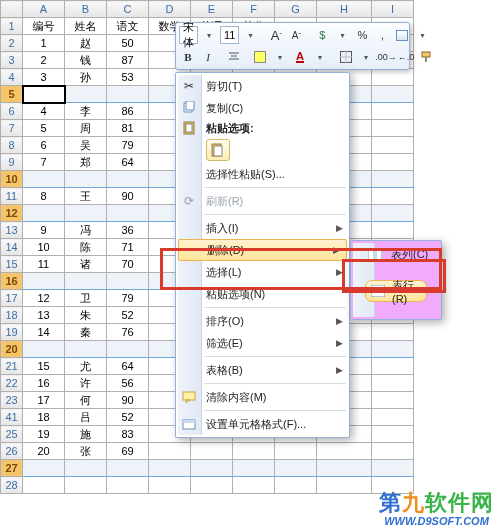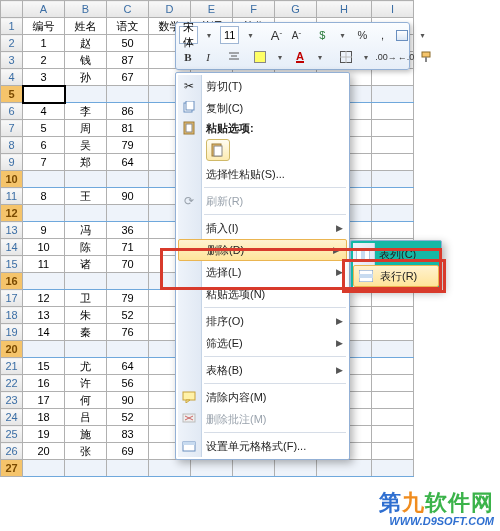--- a/index.html
+++ b/index.html
@@ -111,41 +111,41 @@
   
   .redbox {
     position:absolute; border:3px solid #d83a2b;
     z-index:20; pointer-events:none;
   }
 
   
   .submenu {
     position:absolute; top:240px; left:350px;
     width:92px;
-    background:#14b8a6; border:1px solid #93b0d5; border-radius:2px;
+    background:#f0abfc; border:1px solid #93b0d5; border-radius:2px;
     box-shadow: 3px 3px 8px rgba(0,0,0,0.3);
-    z-index:10; padding:2px 0;
+    z-index:10; padding:2px 12px;
   }
   .submenu .gutter { position:absolute; top:2px; bottom:2px; left:2px; width:22px; background:linear-gradient(90deg,#eef3fa,#e1e9f4); border-right:1px solid #c5d4e6;}
   .sub-item {
     position:relative; height:22px; display:flex; align-items:center;
     padding-left:28px; color:#222; z-index:1;
   }
   .sub-item .ico { position:absolute; left:4px; width:16px; height:16px; display:flex; align-items:center; justify-content:center; font-size:11px; }
   .sub-item.hl {
     background:linear-gradient(#fff2cf,#ffe49a);
-    border:1px solid #eab551; border-radius:2px; margin:0 2px;
+    border:1px solid #eab551; border-radius:7px; margin:15px 2px;
     padding-left:26px;
   }
 
   
   .watermark {
     position:absolute; right:6px; bottom:4px;
     font-family: "Microsoft YaHei", sans-serif;
-    text-align:right; line-height:1.1;
+    text-align:center; line-height:1.1;
     z-index:30;
   }
   .wm-top { font-size:22px; font-weight:900; letter-spacing:1px;}
   .wm-top .c1{color:#2f6fd0;} .wm-top .c2{color:#f08c1e;} .wm-top .c3{color:#3bb34a;}
   .wm-url { font-size:11px; color:#2f6fd0; font-style:italic; font-weight:bold;}
   .underline { }
   svg { display:block; }
 </style>
 </head>
 <body>
@@ -199,21 +199,21 @@
         <td class="cell colE"></td>
         <td class="cell colF"></td>
         <td class="cell colG"></td>
         <td class="cell colH"></td>
         <td class="cell colI"></td>
       </tr>
       <tr>
         <th class="rowhdr">4</th>
         <td class="cell colA">3</td>
         <td class="cell colB">孙</td>
-        <td class="cell colC">67</td>
+        <td class="cell colC">53</td>
         <td class="cell colD"></td>
         <td class="cell colE"></td>
         <td class="cell colF"></td>
         <td class="cell colG"></td>
         <td class="cell colH"></td>
         <td class="cell colI"></td>
       </tr>
       <tr class="sel">
         <th class="rowhdr">5</th>
         <td class="cell colA active"></td>
@@ -436,21 +436,21 @@
         <td class="cell colB">何</td>
         <td class="cell colC">90</td>
         <td class="cell colD"></td>
         <td class="cell colE"></td>
         <td class="cell colF"></td>
         <td class="cell colG"></td>
         <td class="cell colH"></td>
         <td class="cell colI"></td>
       </tr>
       <tr>
-        <th class="rowhdr">24</th>
+        <th class="rowhdr">41</th>
         <td class="cell colA">18</td>
         <td class="cell colB">吕</td>
         <td class="cell colC">52</td>
         <td class="cell colD"></td>
         <td class="cell colE"></td>
         <td class="cell colF"></td>
         <td class="cell colG"></td>
         <td class="cell colH"></td>
         <td class="cell colI"></td>
       </tr>
@@ -473,20 +473,32 @@
         <td class="cell colC">69</td>
         <td class="cell colD"></td>
         <td class="cell colE"></td>
         <td class="cell colF"></td>
         <td class="cell colG"></td>
         <td class="cell colH"></td>
         <td class="cell colI"></td>
       </tr>
       <tr class="sel">
         <th class="rowhdr">27</th>
+        <td class="cell colA"></td>
+        <td class="cell colB"></td>
+        <td class="cell colC"></td>
+        <td class="cell colD"></td>
+        <td class="cell colE"></td>
+        <td class="cell colF"></td>
+        <td class="cell colG"></td>
+        <td class="cell colH"></td>
+        <td class="cell colI"></td>
+      </tr>
+      <tr>
+        <th class="rowhdr">28</th>
         <td class="cell colA"></td>
         <td class="cell colB"></td>
         <td class="cell colC"></td>
         <td class="cell colD"></td>
         <td class="cell colE"></td>
         <td class="cell colF"></td>
         <td class="cell colG"></td>
         <td class="cell colH"></td>
         <td class="cell colI"></td>
       </tr>
@@ -636,30 +648,20 @@
   <div class="ctx-sep"></div>
   <div class="ctx-item">
     <span class="ico">
       <svg width="14" height="12">
           <rect x="1" y="1" width="12" height="8" fill="#fff2a8" stroke="#c8a23a"></rect>
           <polygon points="4,9 4,12 8,9" fill="#fff2a8" stroke="#c8a23a"></polygon>
         </svg>
     </span>
     <span>清除内容(M)</span>
   </div>
-  <div class="ctx-item disabled">
-    <span class="ico">
-      <svg width="14" height="12">
-          <rect x="1" y="1" width="12" height="8" fill="#eee" stroke="#bbb"></rect>
-          <line x1="3" y1="3" x2="11" y2="7" stroke="#c66"></line>
-          <line x1="11" y1="3" x2="3" y2="7" stroke="#c66"></line>
-        </svg>
-    </span>
-    <span>删除批注(M)</span>
-  </div>
   <div class="ctx-sep"></div>
   <div class="ctx-item">
     <span class="ico">
       <svg width="14" height="14">
           <rect x="1" y="3" width="12" height="9" fill="#fff" stroke="#6a8fbf"></rect>
           <rect x="1" y="3" width="12" height="3" fill="#c8dbf0"></rect>
         </svg>
     </span>
     <span>设置单元格格式(F)...</span>
   </div>

